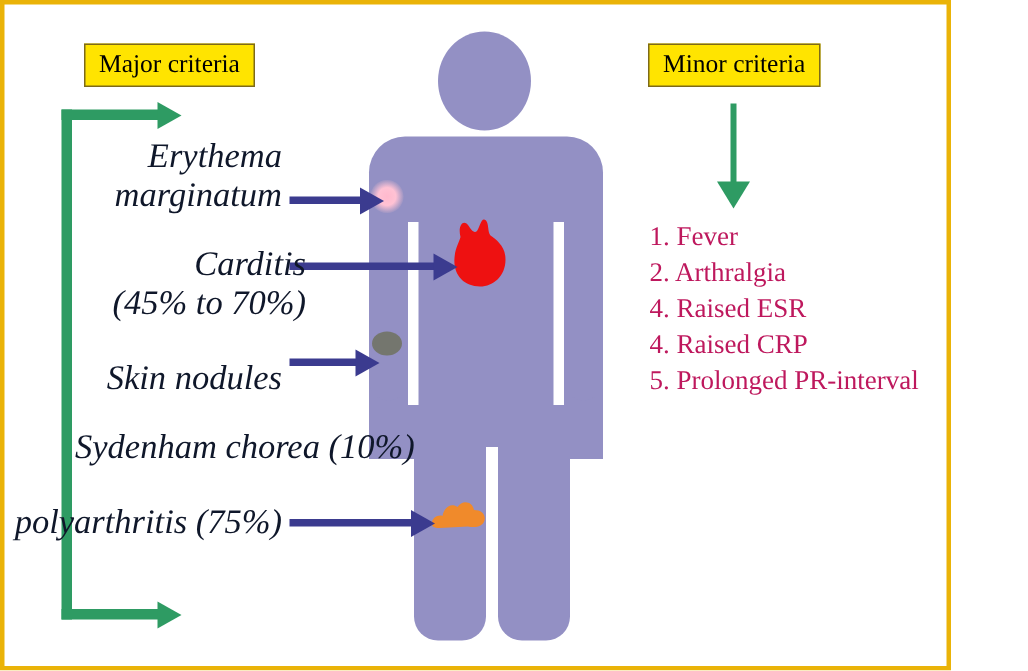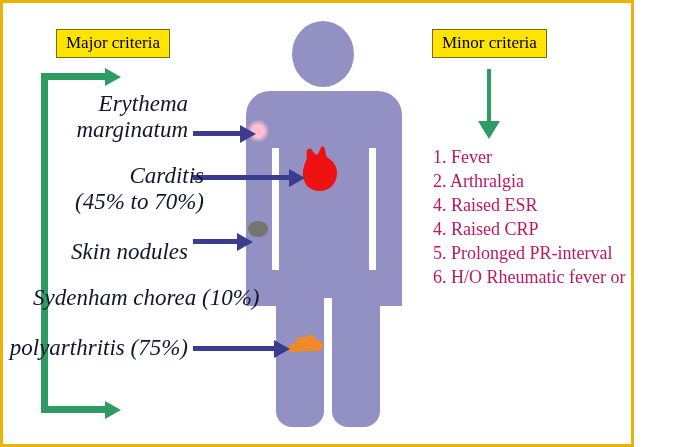--- a/index.html
+++ b/index.html
@@ -114,21 +114,21 @@
     text-align: right;
     color: #0f172a;
     font-size: 23px;
     line-height: 1.12;
     white-space: nowrap;
     font-style: italic;
   }
   #label-erythema  { left: 0px;  top: 88px;  width: 185px; }
   #label-carditis  { left: 16px;  top: 160px; width: 185px; }
   #label-nodules   { left: 0px;  top: 222px; width: 185px; margin-top: 14px; }
-  #label-sydenham  { left: 0px;  top: 282px; width: 245px; text-align: left; padding-left: 30px; box-sizing: border-box; }
+  #label-sydenham  { left: 0px;  top: 282px; width: 245px; text-align: left; padding-left: 47px; box-sizing: border-box; }
   #label-arthritis { left: 0px;  top: 332px; width: 185px; }
 
   
   #minor-list {
     position: absolute;
     left: 430px;
     top: 143px;
     width: 250px;
     color: #be185d;
     font-size: 18px;
@@ -282,16 +282,15 @@
 
   <div class="green-stem" id="minor-arrow-stem"></div>
   <div id="minor-arrow-head"></div>
 
   <div id="minor-list">
     <div class="m-item">1. Fever</div>
     <div class="m-item">2. Arthralgia</div>
     <div class="m-item">4. Raised ESR</div>
     <div class="m-item">4. Raised CRP</div>
     <div class="m-item">5. Prolonged PR-interval</div>
-    <div class="m-item">6. H/O Rheumatic fever or</div>
   </div>
 
 </div>
 
 </body></html>

